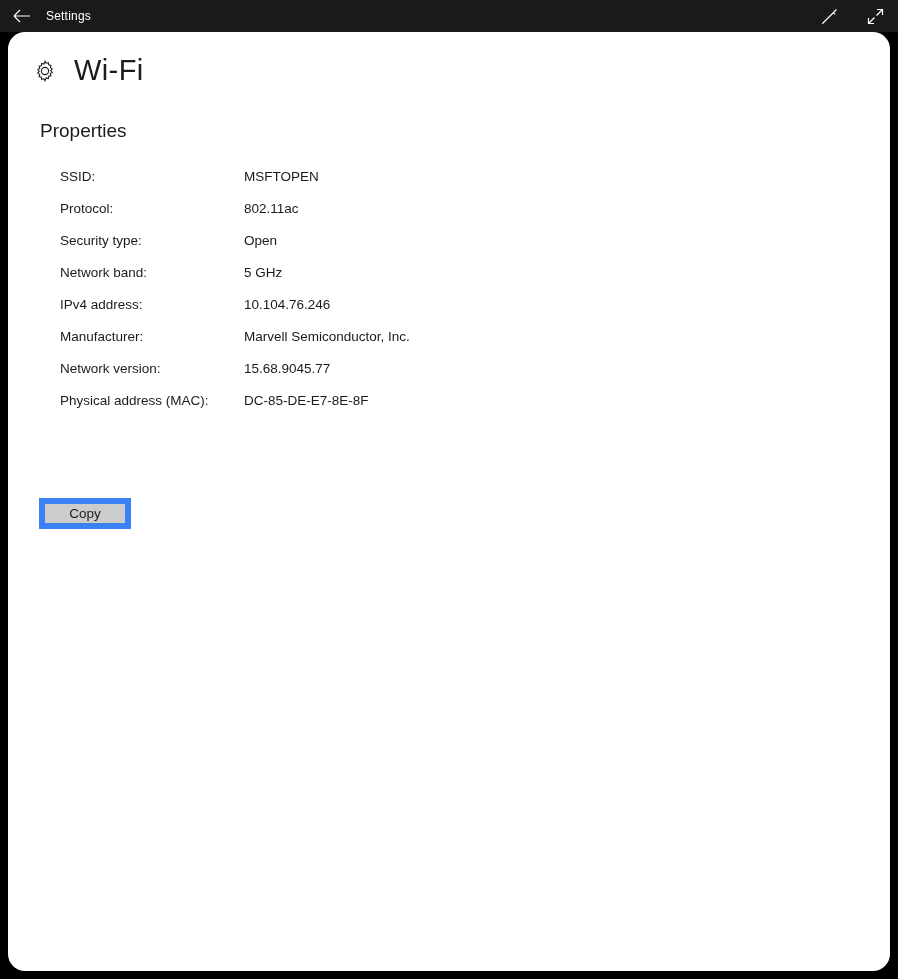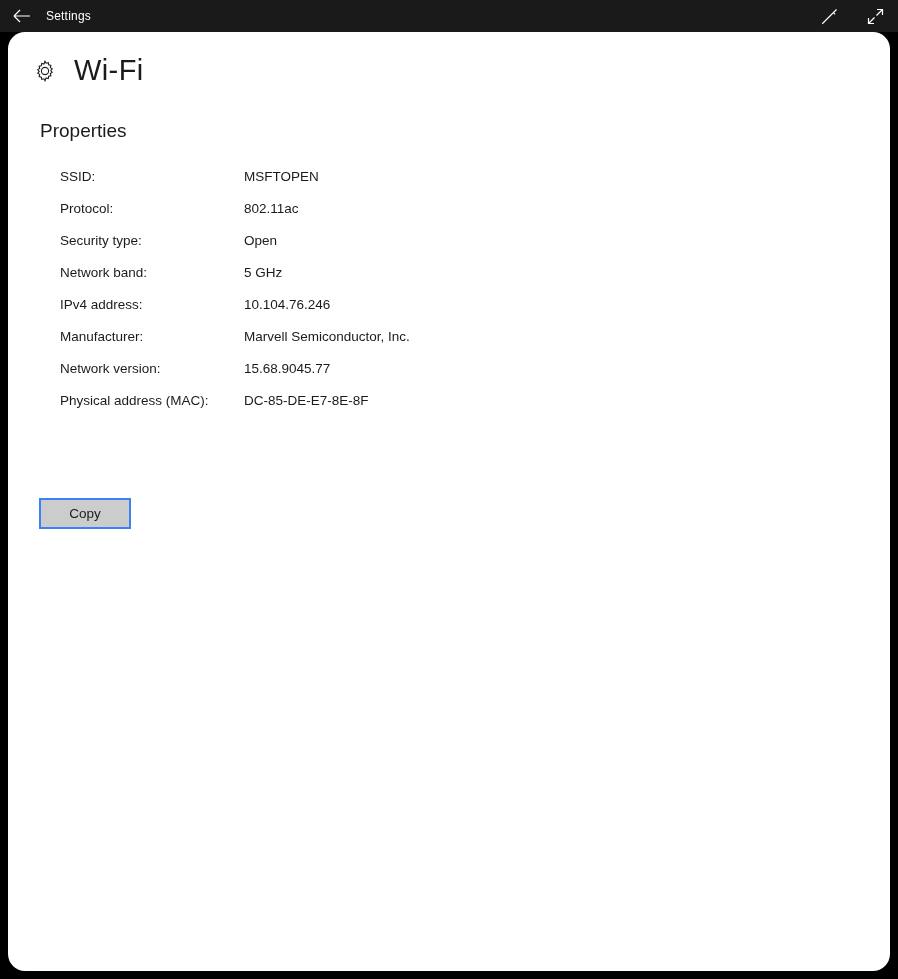--- a/index.html
+++ b/index.html
@@ -130,21 +130,21 @@
     text-align: right;
   }
 
   .copy-button {
     position: absolute;
     left: 31px;
     top: 466px;
     width: 92px;
     height: 31px;
     background: #cccccc;
-    border: 2px solid #3b82f6;
+    border: 6px solid #3b82f6;
     color: #1b1b1b;
     font-size: 13.5px;
     font-family: "Liberation Sans", sans-serif;
     padding: 0;
     cursor: default;
   }
 </style>
 </head>
 <body>
 

